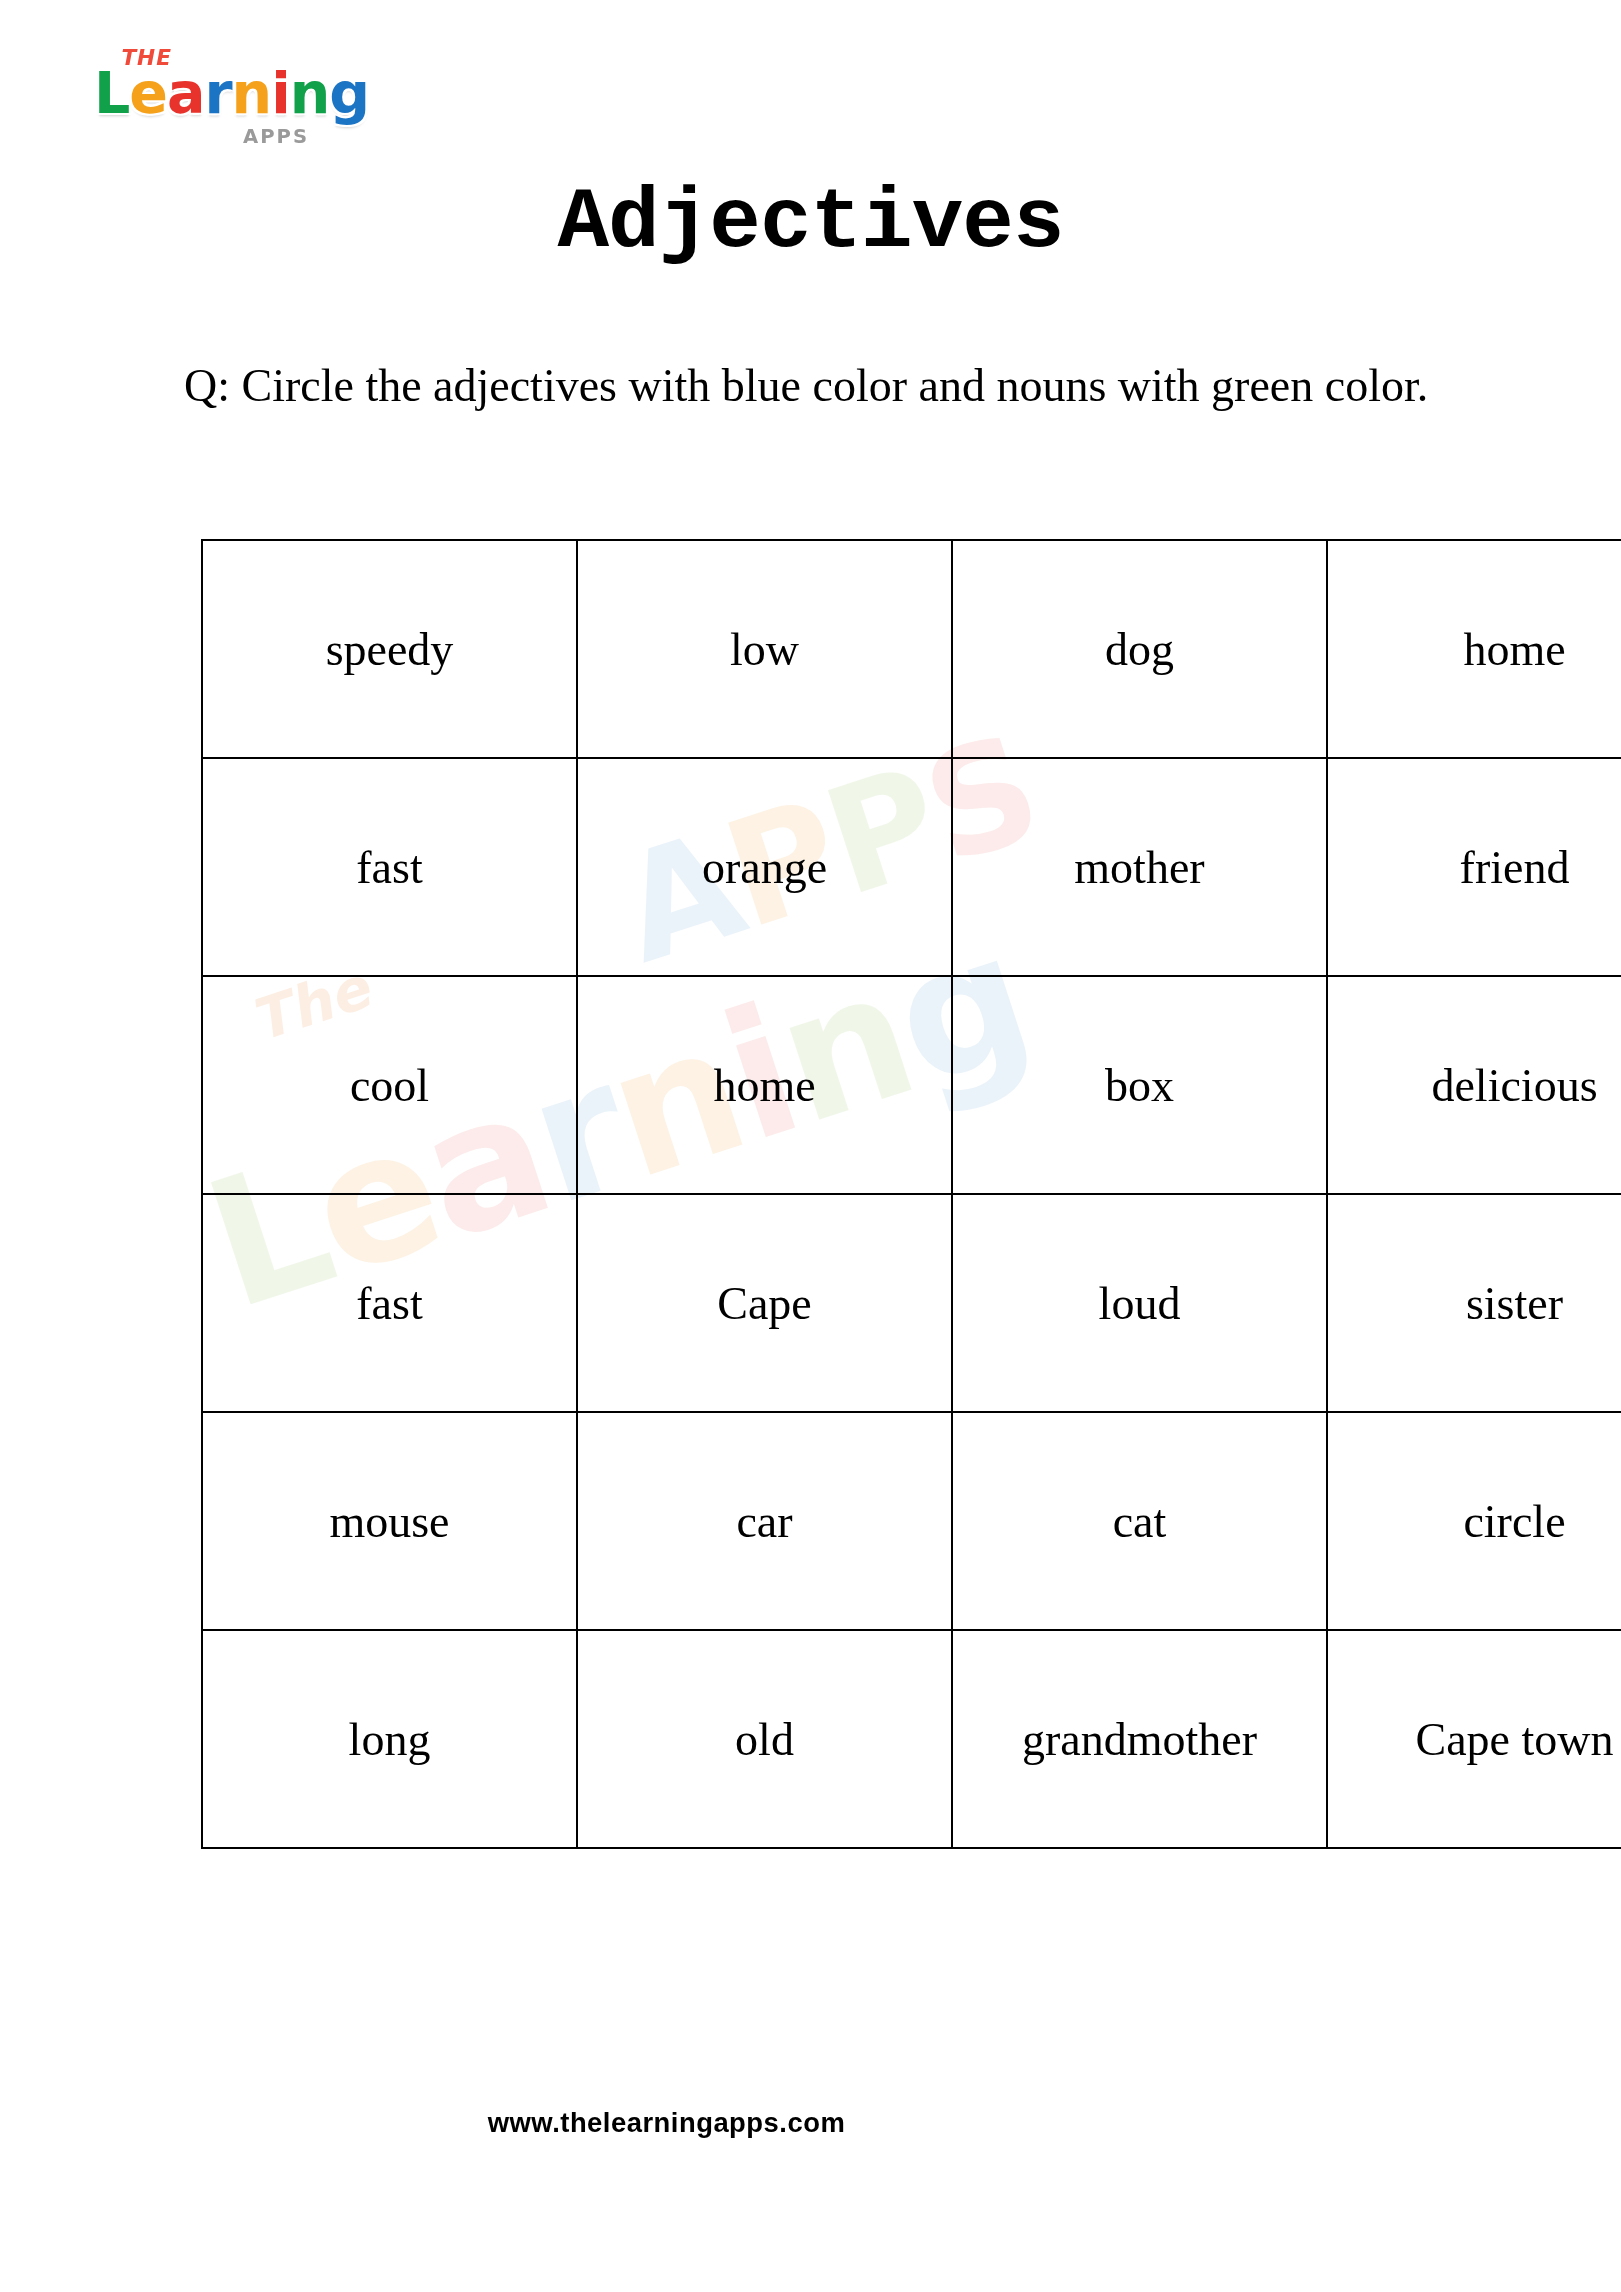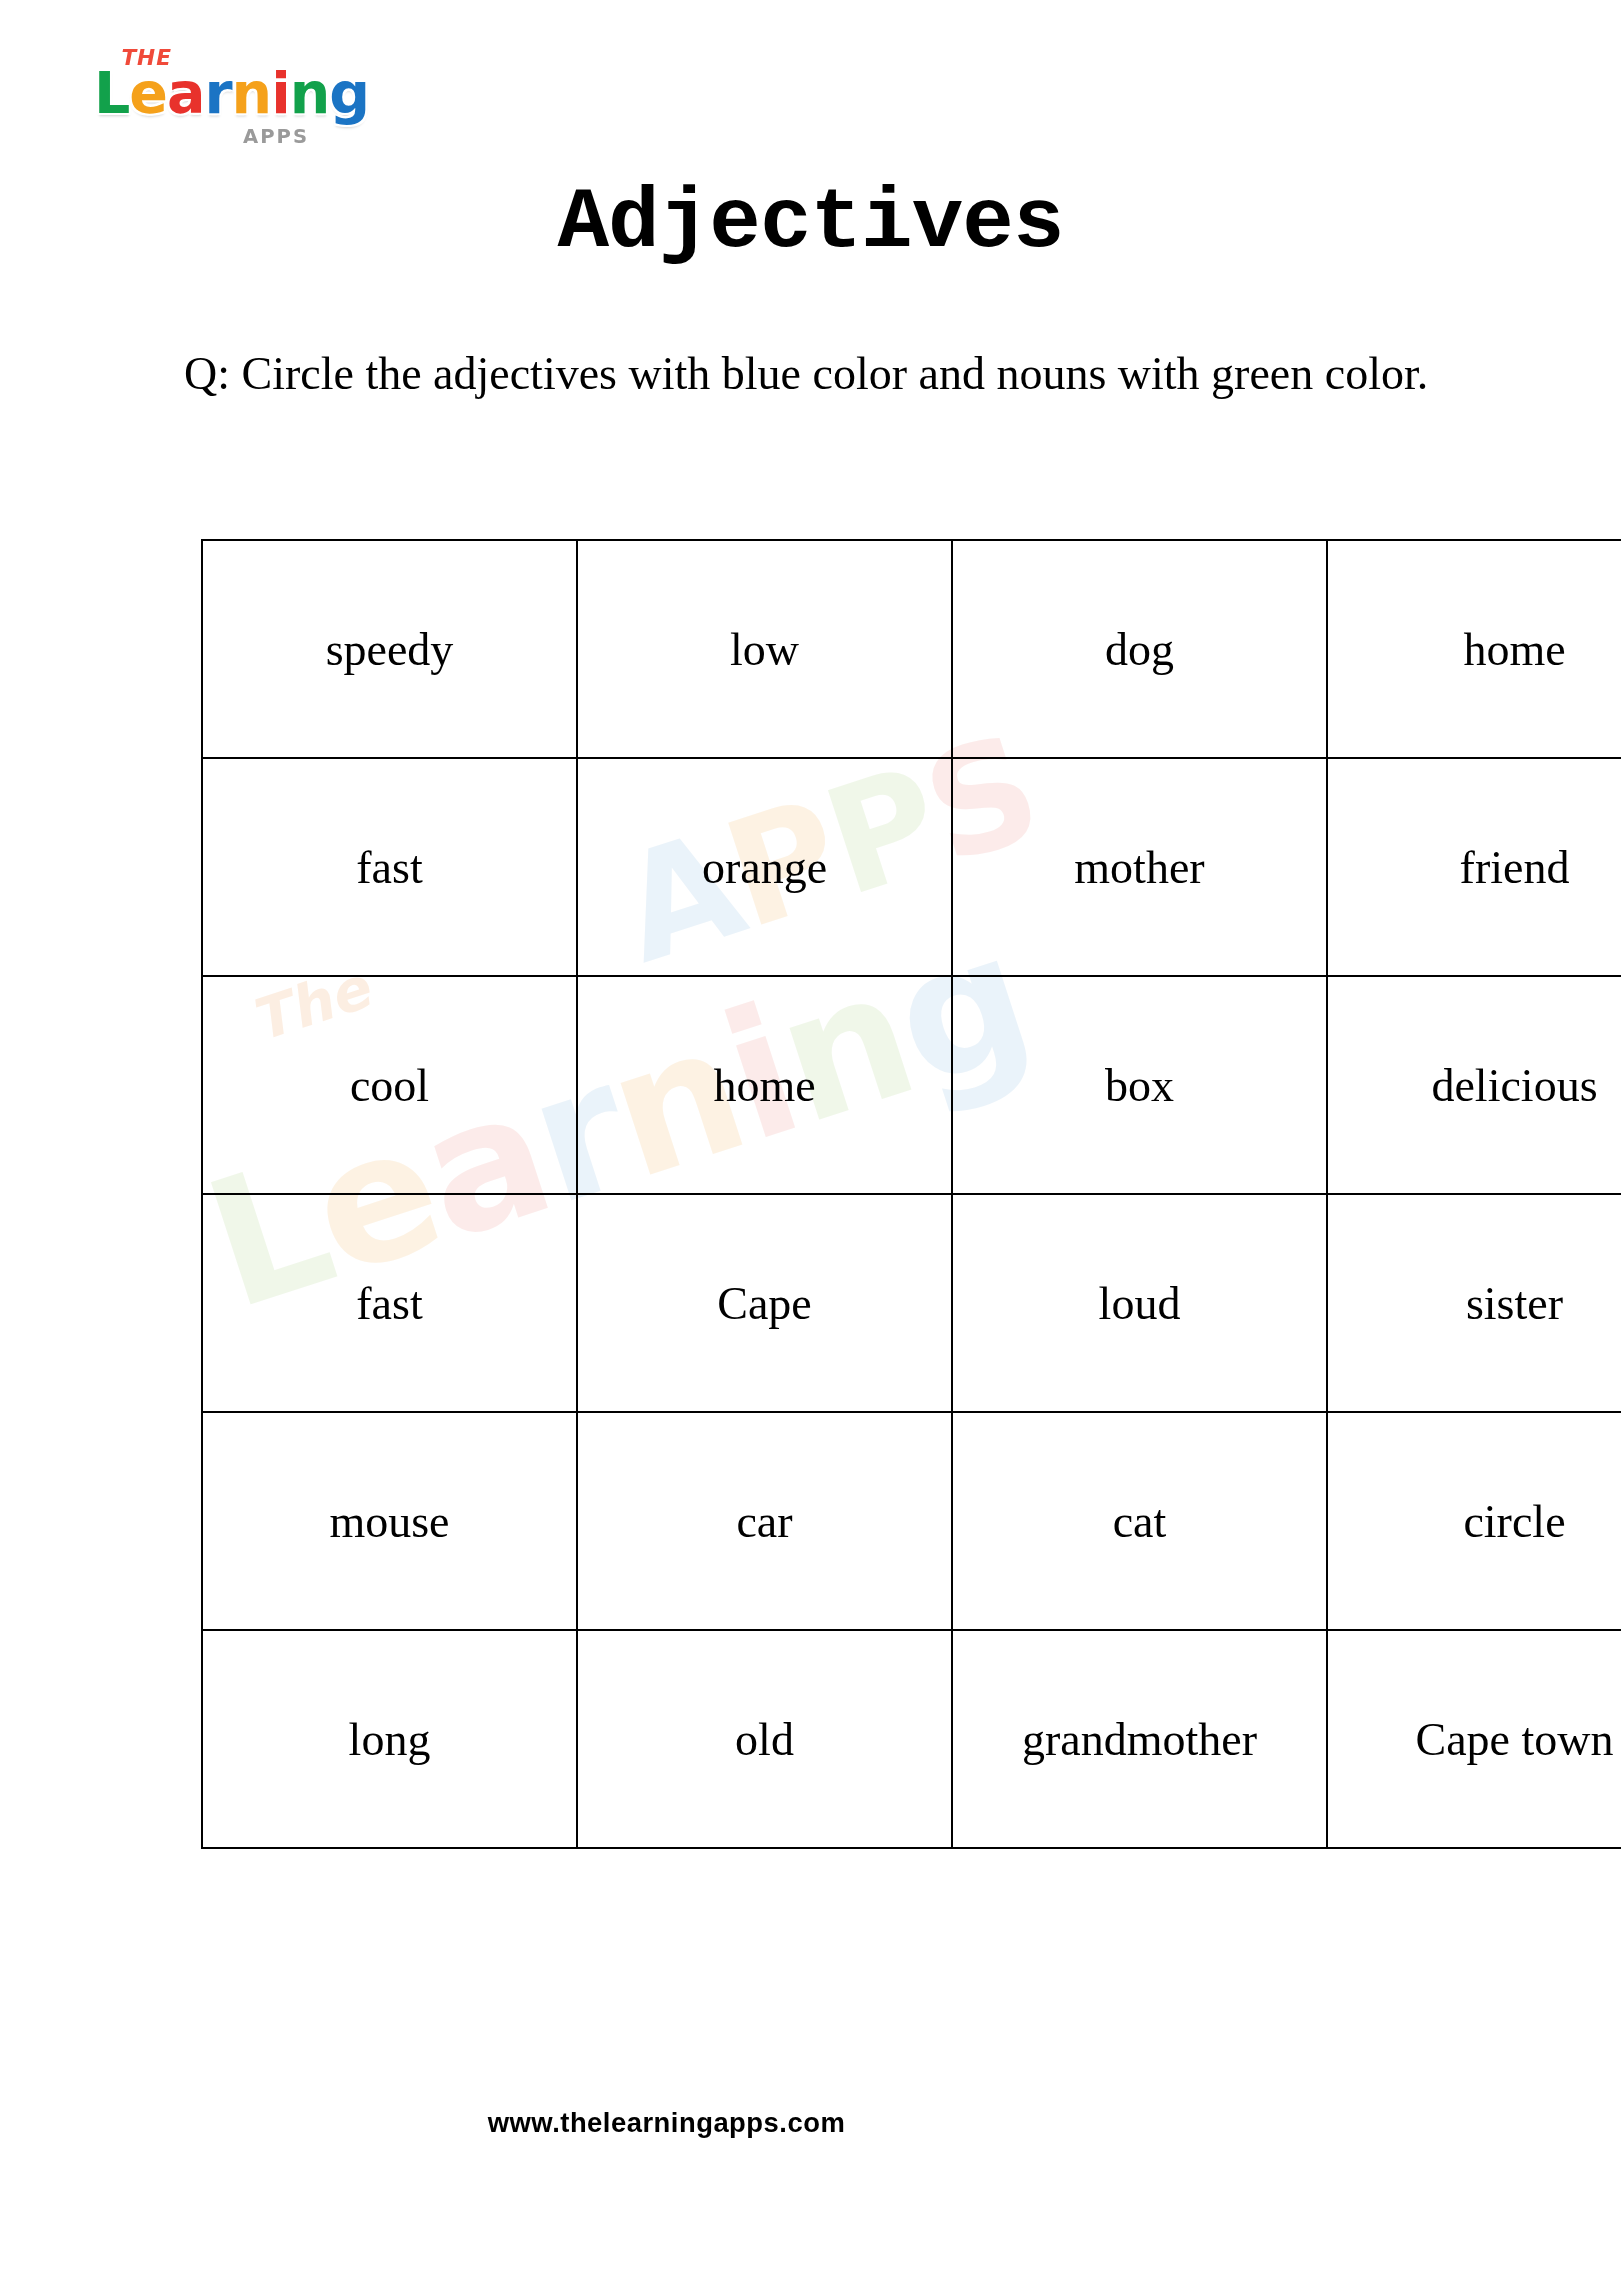--- a/index.html
+++ b/index.html
@@ -84,21 +84,21 @@
     font-family: Liberation Mono, monospace;
     font-weight: bold;
     font-size: 86px;
     letter-spacing: -1px;
   }
 
   
   .question {
     position: absolute;
     left: 184px;
-    top: 345px;
+    top: 357px;
     width: 1304px;
     font-size: 46px;
     line-height: 1.25;
   }
 
   
   .watermark {
     position: absolute;
     left: 196px;
     top: 725px;

